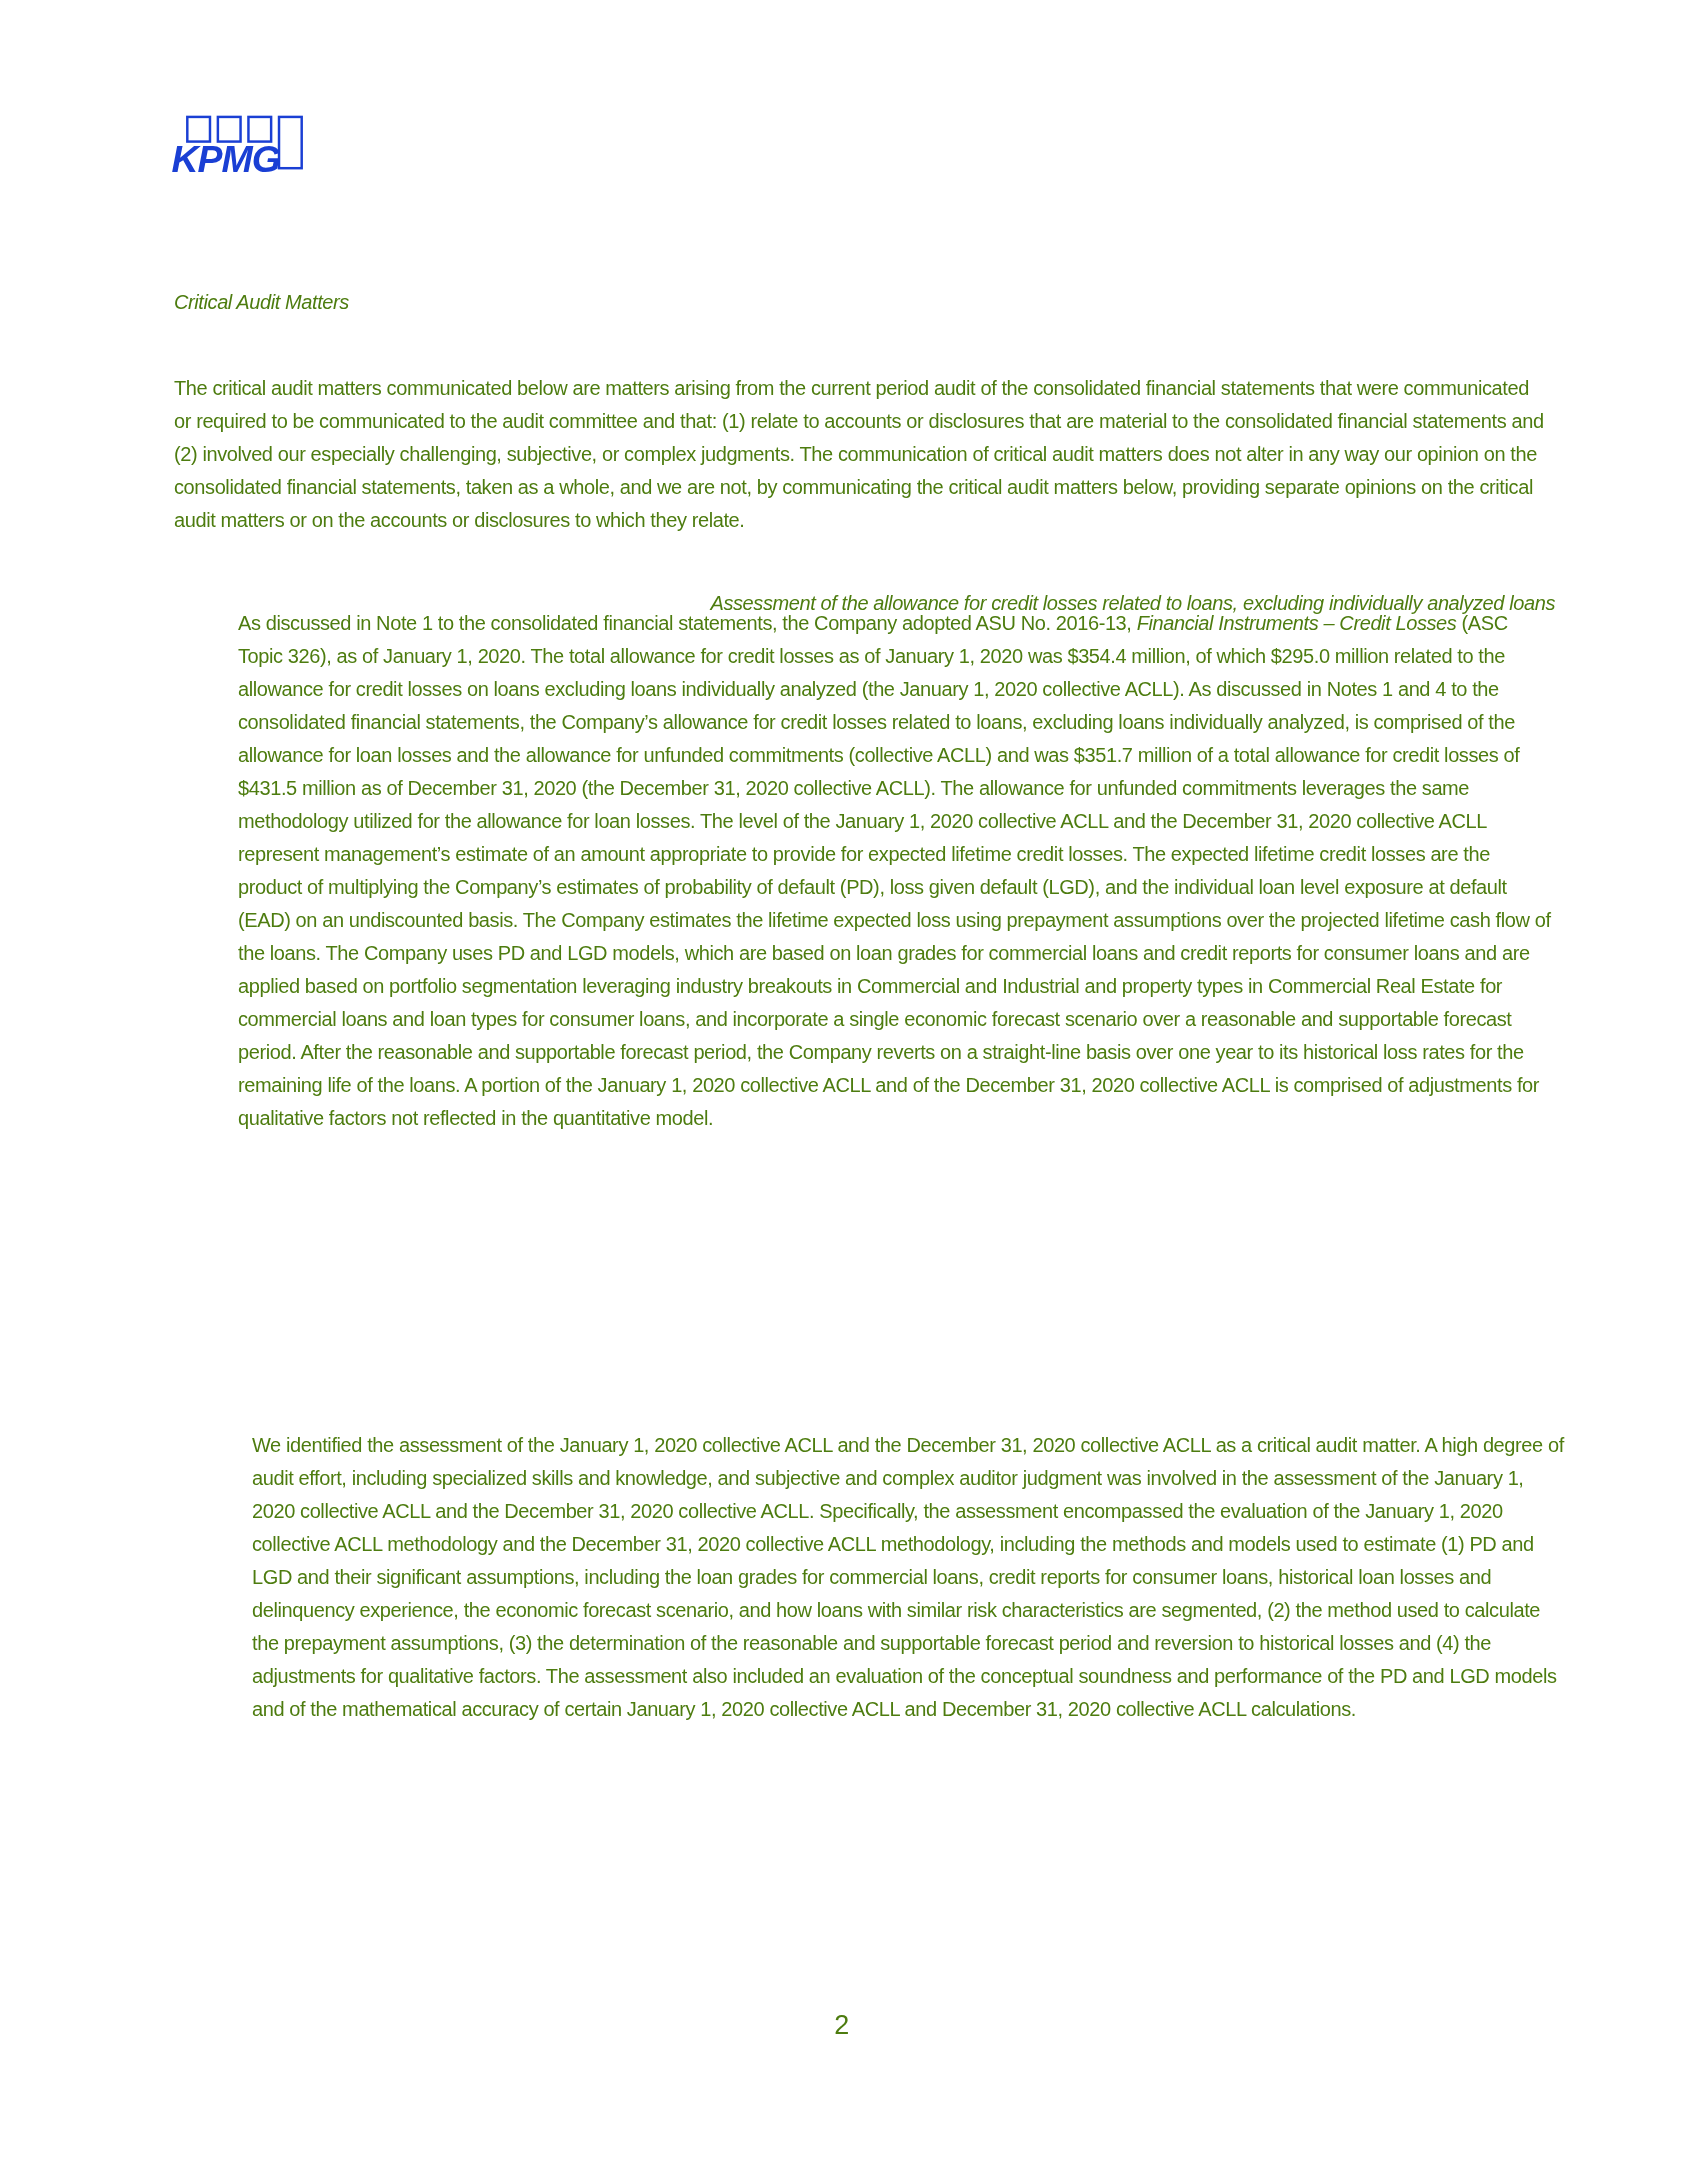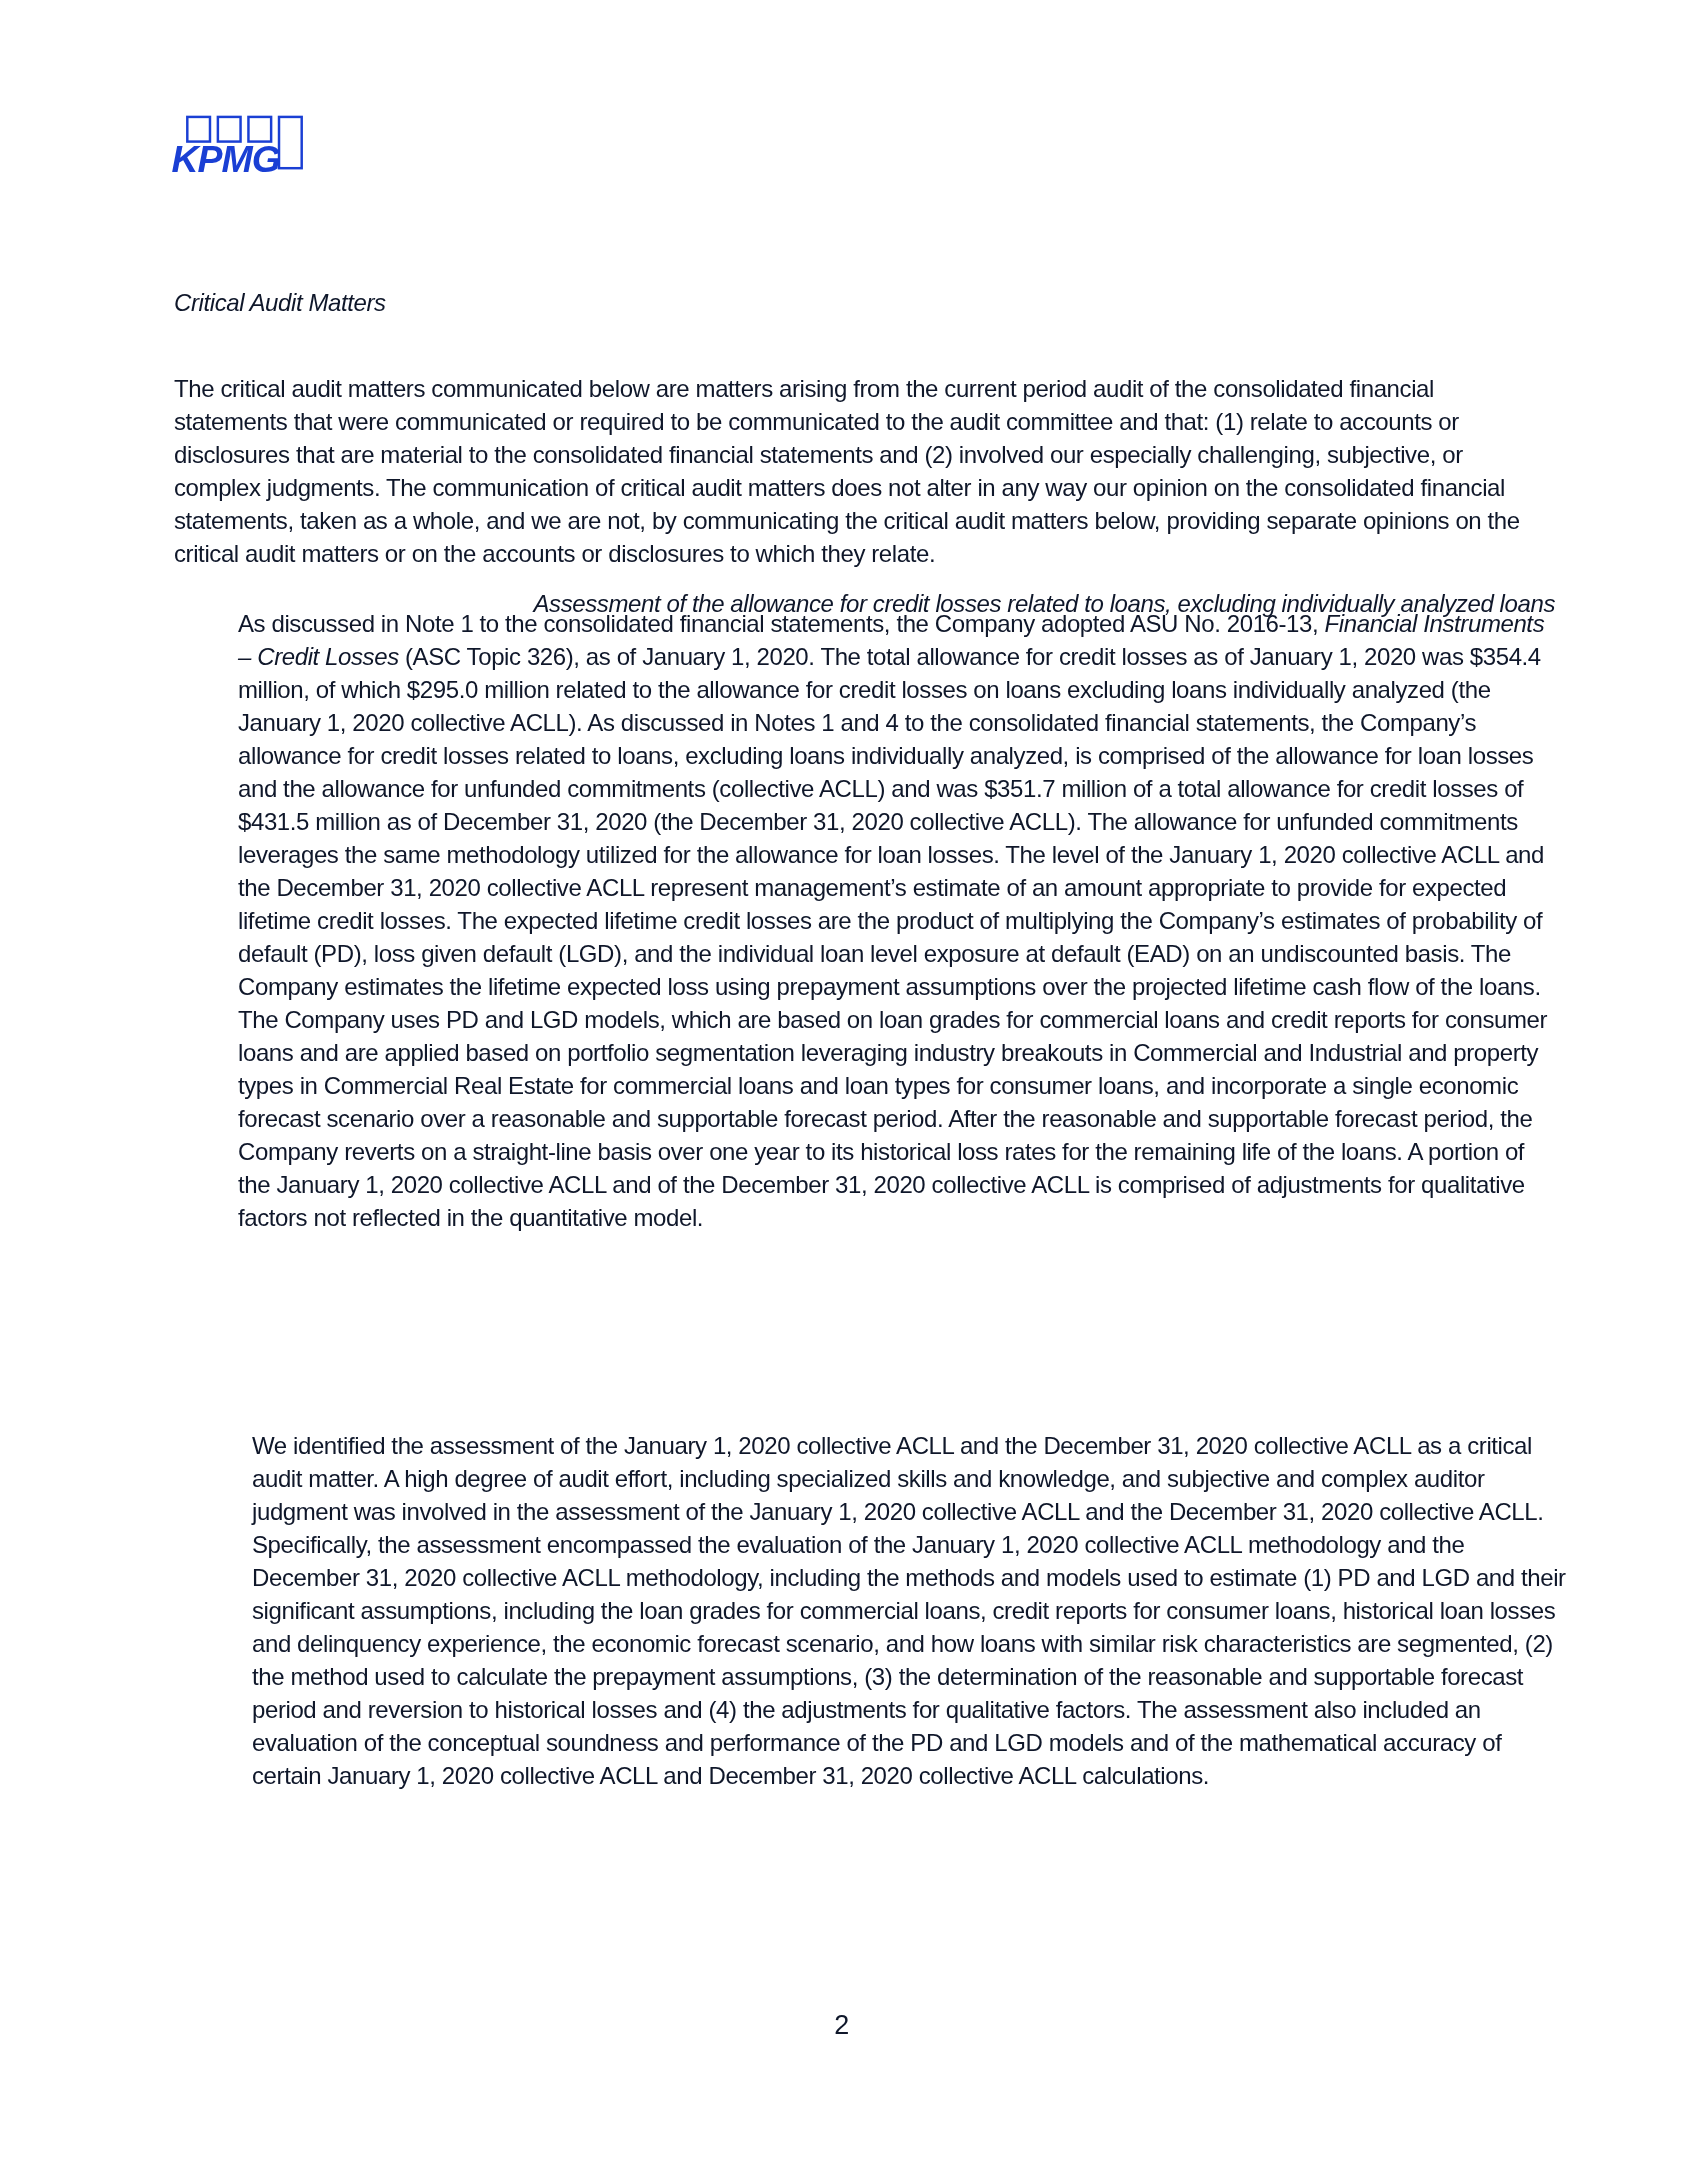--- a/index.html
+++ b/index.html
@@ -6,25 +6,25 @@
     margin: 0;
     padding: 0;
     background: #ffffff;
   }
   .page {
     position: relative;
     width: 1683px;
     height: 2178px;
     background: #ffffff;
     font-family: "Liberation Sans", sans-serif;
-    color: #0f172a;
+    color: #4d7c0f;
     overflow: hidden;
   }
   .body-text {
-    font-size: 24px;
+    font-size: 20px;
     line-height: 33px;
     letter-spacing: -0.4px;
     margin: 0;
   }
   .logo {
     position: absolute;
     left: 170px;
     top: 111px;
     width: 149px;
     height: 71px;

